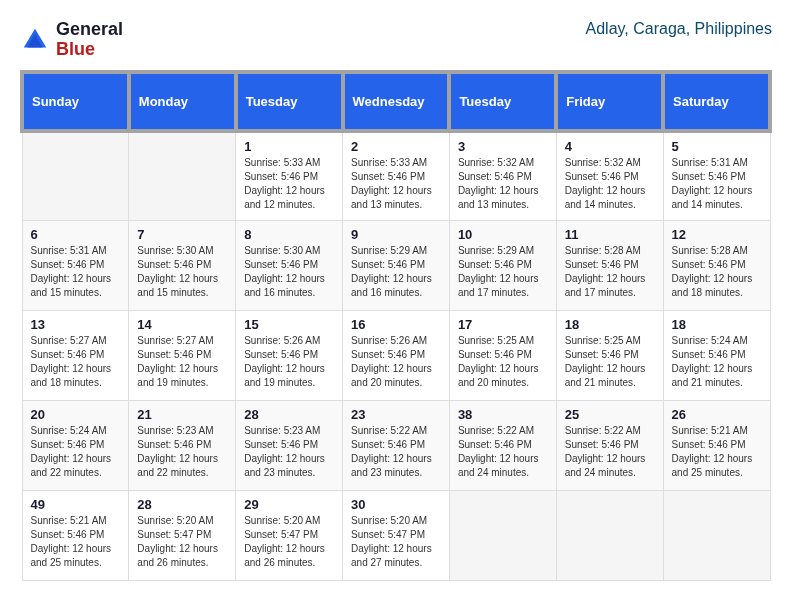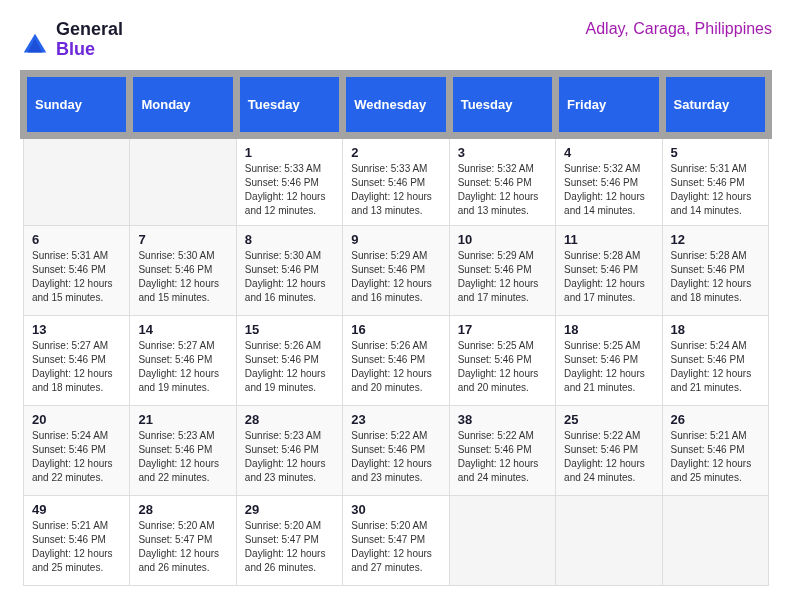--- a/index.html
+++ b/index.html
@@ -11,67 +11,67 @@
       padding: 20px;
     }
     .header-area {
       display: flex;
       justify-content: space-between;
       align-items: flex-start;
       margin-bottom: 10px;
     }
     .logo {
       display: flex;
-      align-items: flex-end;
+      align-items: center;
       gap: 6px;
     }
     .logo-text {
       display: flex;
       flex-direction: column;
       line-height: 1.1;
     }
     .logo-general {
       font-size: 18px;
       font-weight: bold;
       color: #1a1a2e;
     }
     .logo-blue {
       font-size: 18px;
       font-weight: bold;
-      color: #6d28d9;
+      color: #b91c1c;
     }
     .logo-icon {
       width: 30px;
       height: 30px;
     }
     .title-area {
       text-align: right;
     }
     .month-title {
       font-size: 36px;
       font-weight: bold;
       color: #1a1a2e;
     }
     .location-title {
       font-size: 16px;
-      color: #a21caf;
+      color: #0c4a6e;
     }
     .calendar-table {
       width: 100%;
       border-collapse: collapse;
       border: 1px solid #ccc;
     }
     .calendar-table th {
       background-color: #2563eb;
       color: white;
       text-align: left;
       padding: 20px 8px;
       font-size: 13px;
       font-weight: bold;
-      border: 7px solid #a3a3a3;
+      border: 4px solid #a3a3a3;
     }
     .calendar-table td {
       vertical-align: top;
       padding: 6px 8px;
       border: 1px solid #ddd;
       width: calc(100% / 7);
       font-size: 11px;
       min-height: 80px;
       height: 90px;
       background: #fff;

